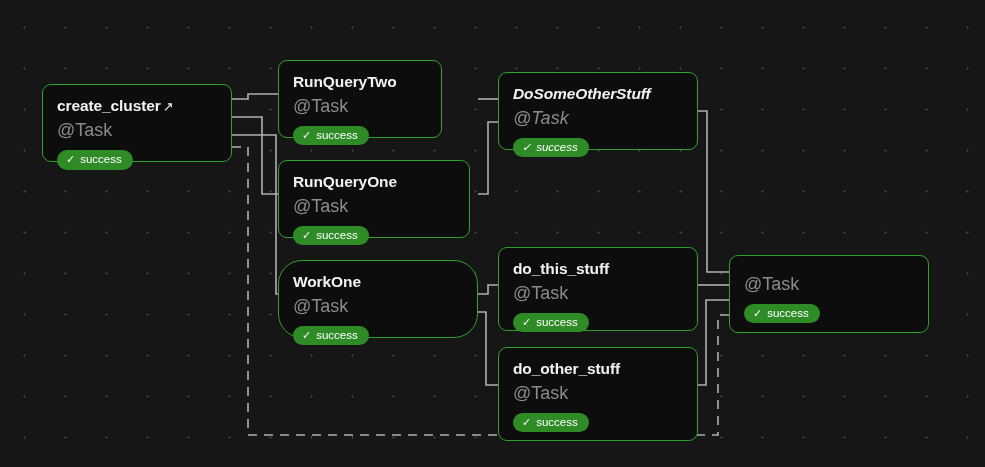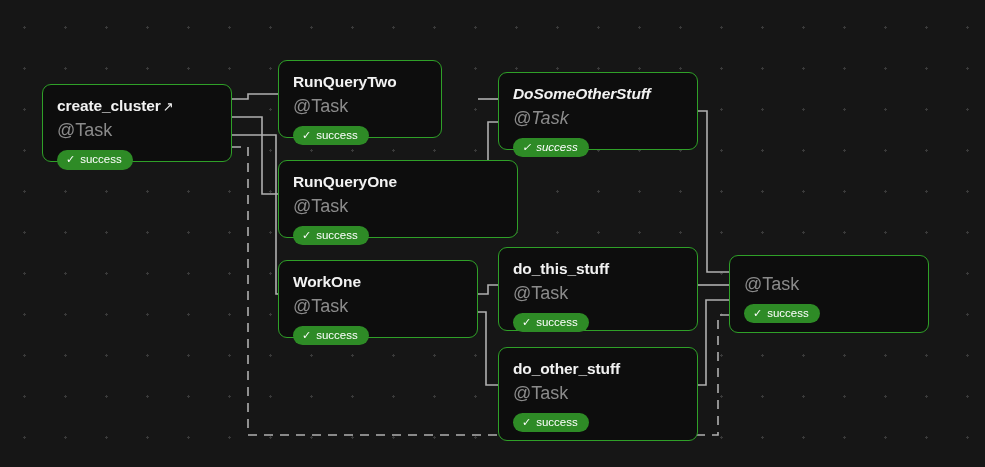--- a/index.html
+++ b/index.html
@@ -97,25 +97,25 @@
 
   <div id="node-layer">
       <div class="node" style="left: 42px; top: 84px; width: 190px; height: 78px;"><div class="node-title"><span>create_cluster</span><span class="arrow">↗</span></div><div class="node-sub">@Task</div><div class="badge">
           <span class="check">✓</span>
           <span>success</span>
         </div></div>
       <div class="node" style="left: 278px; top: 60px; width: 164px; height: 78px;"><div class="node-title"><span>RunQueryTwo</span></div><div class="node-sub">@Task</div><div class="badge">
           <span class="check">✓</span>
           <span>success</span>
         </div></div>
-      <div class="node" style="left: 278px; top: 160px; width: 240px; height: 78px;"><div class="node-title"><span>RunQueryOne</span></div><div class="node-sub">@Task</div><div class="badge">
+      <div class="node" style="left: 278px; top: 160px; width: 192px; height: 78px;"><div class="node-title"><span>RunQueryOne</span></div><div class="node-sub">@Task</div><div class="badge">
           <span class="check">✓</span>
           <span>success</span>
         </div></div>
-      <div class="node" style="left: 278px; top: 260px; width: 200px; height: 78px;"><div class="node-title"><span>WorkOne</span></div><div class="node-sub">@Task</div><div class="badge">
+      <div class="node" style="left: 278px; top: 260px; width: 200px; height: 78px; border-radius: 24px;"><div class="node-title"><span>WorkOne</span></div><div class="node-sub">@Task</div><div class="badge">
           <span class="check">✓</span>
           <span>success</span>
         </div></div>
       <div class="node" style="left: 498px; top: 72px; width: 200px; height: 78px; font-style: italic;"><div class="node-title"><span>DoSomeOtherStuff</span></div><div class="node-sub">@Task</div><div class="badge">
           <span class="check">✓</span>
           <span>success</span>
         </div></div>
       <div class="node" style="left: 498px; top: 247px; width: 200px; height: 84px;"><div class="node-title"><span>do_this_stuff</span></div><div class="node-sub">@Task</div><div class="badge">
           <span class="check">✓</span>
           <span>success</span>

